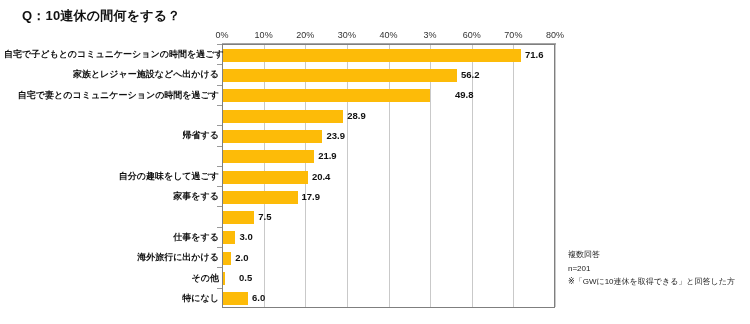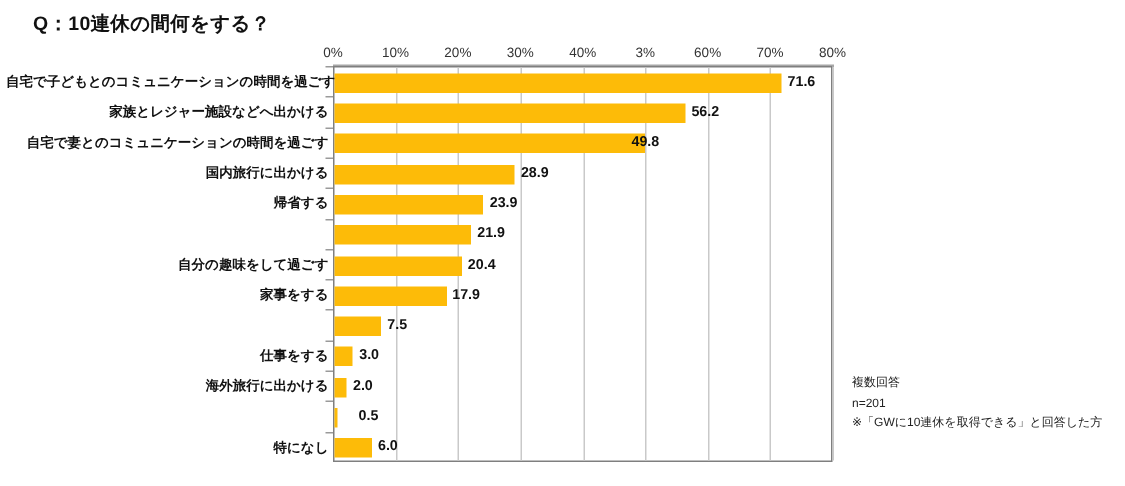--- a/index.html
+++ b/index.html
@@ -181,35 +181,35 @@
       <div class="bar" style="width: 12.4875px; top: 186.423px; background: rgb(253, 187, 8);"></div>
       <div class="bar" style="width: 8.325px; top: 206.731px; background: rgb(253, 187, 8);"></div>
       <div class="bar" style="width: 2.08125px; top: 227.038px; background: rgb(253, 187, 8);"></div>
       <div class="bar" style="width: 24.975px; top: 247.346px; background: rgb(253, 187, 8);"></div>
     </div>
 
   <div id="cat-labels">
       <div class="cat-label" style="top: 49.1538px;">自宅で子どもとのコミュニケーションの時間を過ごす</div>
       <div class="cat-label" style="top: 69.4615px;">家族とレジャー施設などへ出かける</div>
       <div class="cat-label" style="top: 89.7692px;">自宅で妻とのコミュニケーションの時間を過ごす</div>
-      <div class="cat-label" style="top: 110.077px;">国内旅行に出かける</div>
       <div class="cat-label" style="top: 130.385px;">帰省する</div>
       <div class="cat-label" style="top: 171px;">自分の趣味をして過ごす</div>
       <div class="cat-label" style="top: 191.308px;">家事をする</div>
       <div class="cat-label" style="top: 252.231px;">海外旅行に出かける</div>
       <div class="cat-label" style="top: 231.923px;">仕事をする</div>
+      <div class="cat-label" style="top: 272.538px;">その他</div>
       <div class="cat-label" style="top: 292.846px;">特になし</div>
     </div>
 
 <div class="y-tick" style="top: 44px;"></div>
     <div class="bar-value" style="left: 525.035px; top: 47.6538px;">71.6</div>
     <div class="y-tick" style="top: 64px;"></div>
     <div class="bar-value" style="left: 460.933px; top: 67.9615px;">56.2</div>
     <div class="y-tick" style="top: 85px;"></div>
-    <div class="bar-value" style="left: 421px; top: 88.2692px;">49.8</div>
+    <div class="bar-value" style="left: 455px; top: 88.2692px;">49.8</div>
     <div class="y-tick" style="top: 105px;"></div>
     <div class="bar-value" style="left: 347.296px; top: 108.577px;">28.9</div>
     <div class="y-tick" style="top: 125px;"></div>
     <div class="bar-value" style="left: 326.484px; top: 128.885px;">23.9</div>
     <div class="y-tick" style="top: 146px;"></div>
     <div class="bar-value" style="left: 318.159px; top: 149.192px;">21.9</div>
     <div class="y-tick" style="top: 166px;"></div>
     <div class="bar-value" style="left: 311.915px; top: 169.5px;">20.4</div>
     <div class="y-tick" style="top: 186px;"></div>
     <div class="bar-value" style="left: 301.509px; top: 189.808px;">17.9</div>

